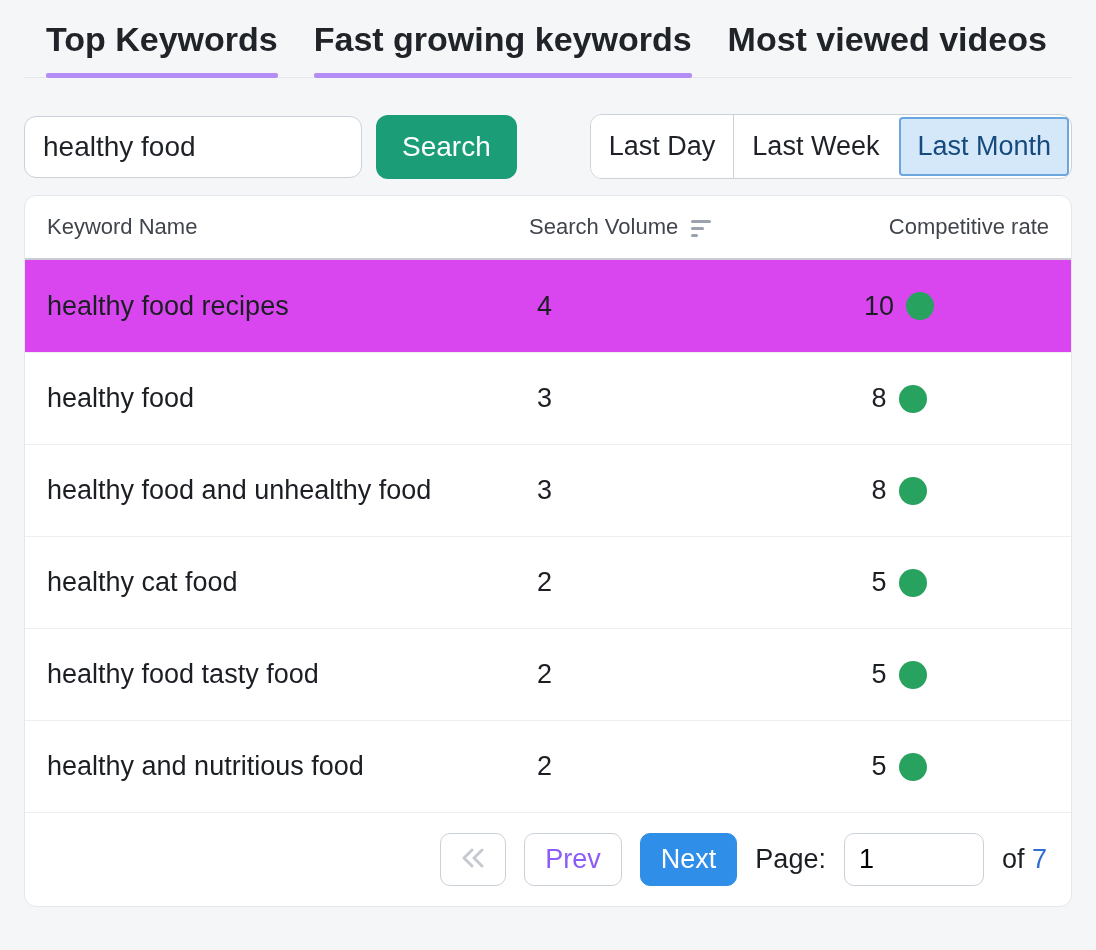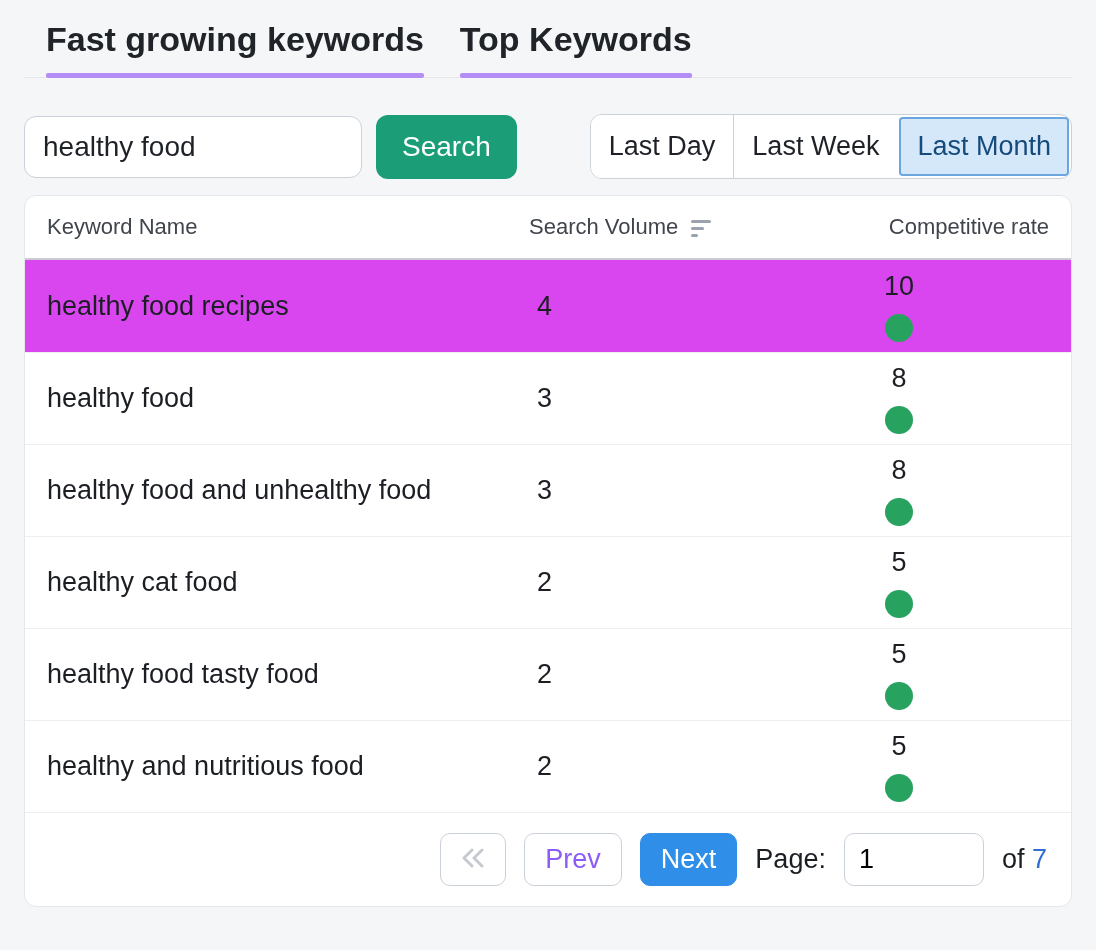--- a/index.html
+++ b/index.html
@@ -103,21 +103,21 @@
   }
   .sort-icon svg { vertical-align: middle; margin-left: 6px; }
   .trow {
     height: 92px;
     border-top: 1px solid #eceef1;
     font-size: 27px;
   }
   .trow:first-of-type { border-top: none; }
   .trow.highlight { background: #d946ef; }
   .sv { text-align: left; padding-left: 8px; }
-  .cr-cell { display: flex; align-items: center; justify-content: center; gap: 12px; flex-direction: column; }
+  .cr-cell { display: flex; align-items: center; justify-content: center; gap: 12px; }
   .dot {
     width: 28px; height: 28px; border-radius: 50%;
     background: #28a25f;
     display: inline-block;
   }
   .pager {
     display: flex;
     align-items: center;
     justify-content: flex-end;
     gap: 18px;
@@ -143,22 +143,23 @@
     padding: 10px 14px;
     font-size: 27px;
     text-align: left;
   }
   .of-total { color: #2f6fd1; }
 </style>
 </head>
 <body>
 
 <div class="tabs" id="tabs-bar">
+    <div class="tab active-underline">Top Keywords</div>
     <div class="tab active-underline">Fast growing keywords</div>
-    <div class="tab active-underline">Top Keywords</div>
+    <div class="tab">Most viewed videos</div>
   </div>
 
 <div class="controls">
   <input class="search-input" value="healthy food" style="">
   <button class="search-btn">Search</button>
   <div class="period-group" id="period-group">
       <button class="period-btn">Last Day</button>
       <button class="period-btn">Last Week</button>
       <button class="period-btn selected">Last Month</button>
     </div>

